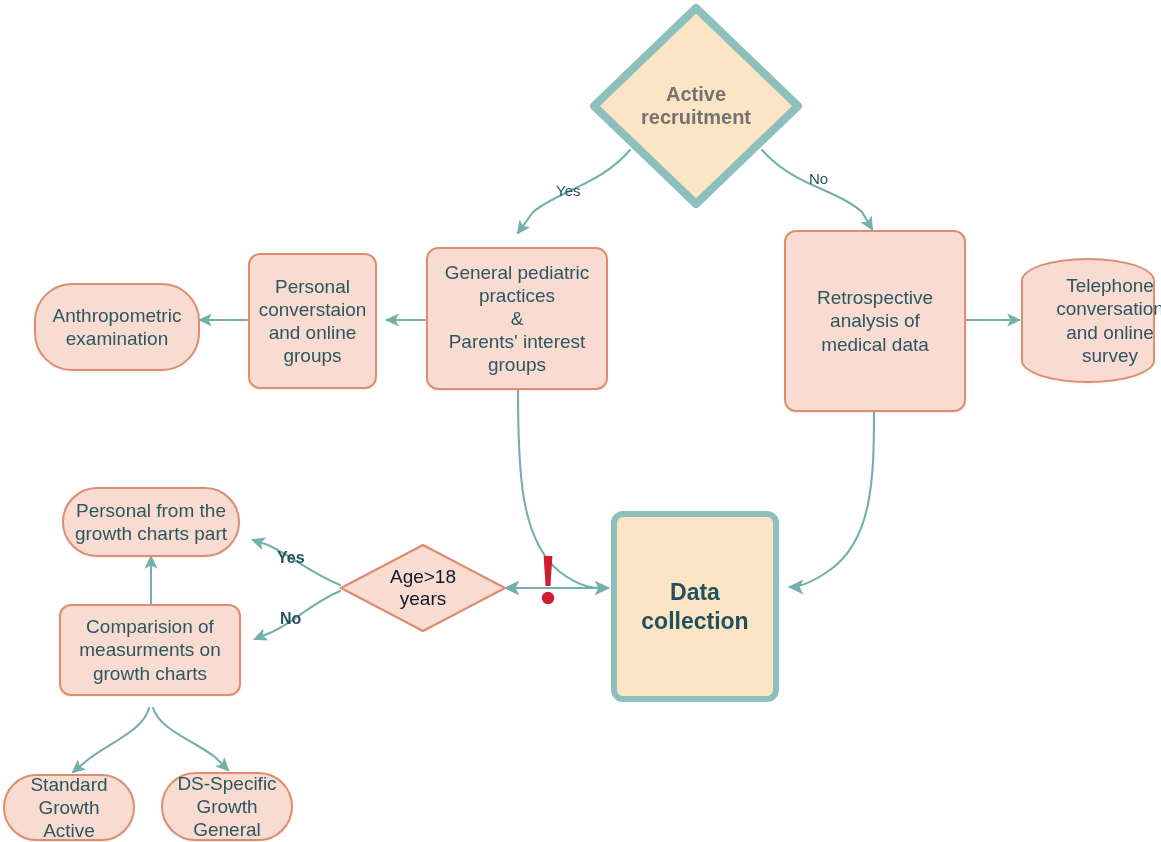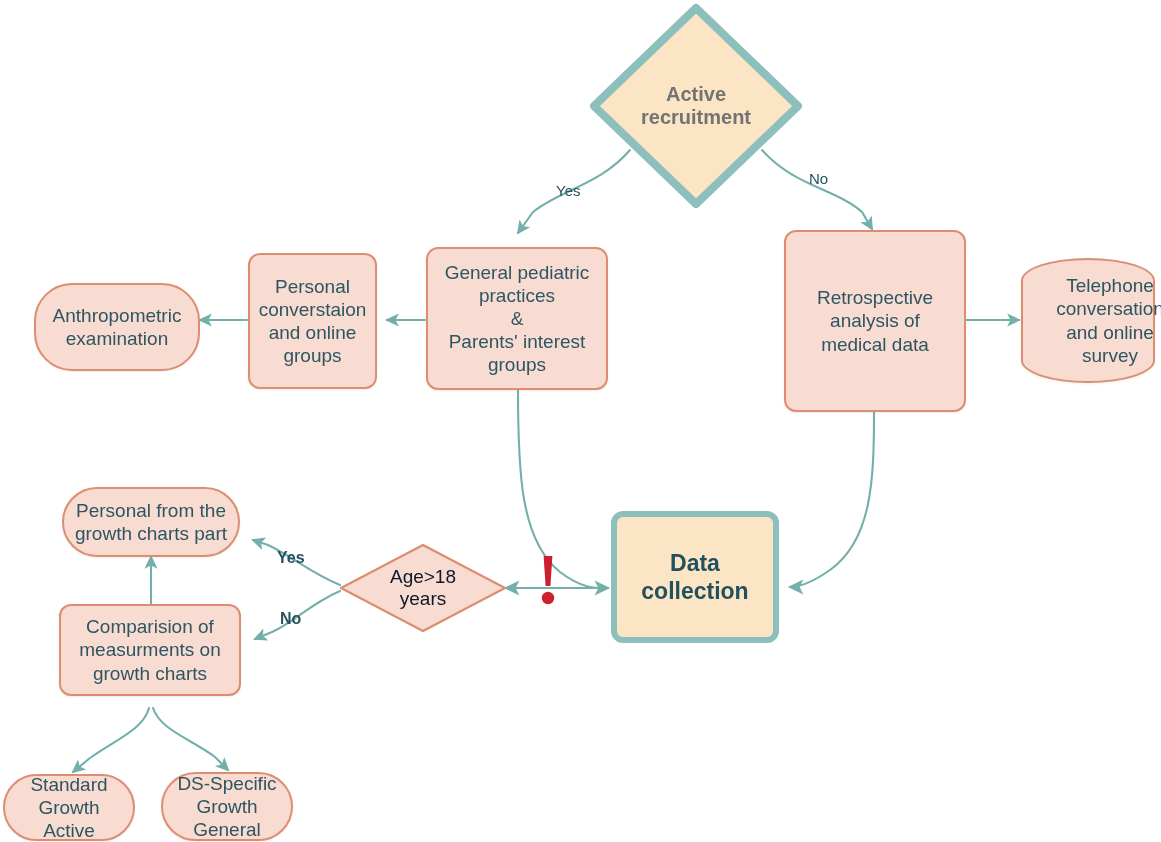--- a/index.html
+++ b/index.html
@@ -178,21 +178,21 @@
 examination</span>
   </div>
 
   <div class="node pink r-oval" style="left:1021px; top:258px; width:134px; height:125px;padding-left:44px;">
     <span>Telephone
 conversation
 and online
 survey</span>
   </div>
 
-  <div class="node teal" style="left:611px; top:511px; width:168px; height:132px;">
+  <div class="node teal" style="left:611px; top:511px; width:168px; height:191px;">
     <span>Data
 collection</span>
   </div>
 
   <div class="diamond-wrap diamond-small" style="left:338px; top:542px; width:170px; height:92px;">
     <svg width="170" height="92" viewBox="0 0 170 92">
       <path d="M 85 3 L 167 46 L 85 89 L 3 46 Z" fill="#f8dcd1" stroke="#dd8e72" stroke-width="2.4" stroke-linejoin="round"></path>
     </svg>
     <div class="diamond-label">Age&gt;18
 years</div>

